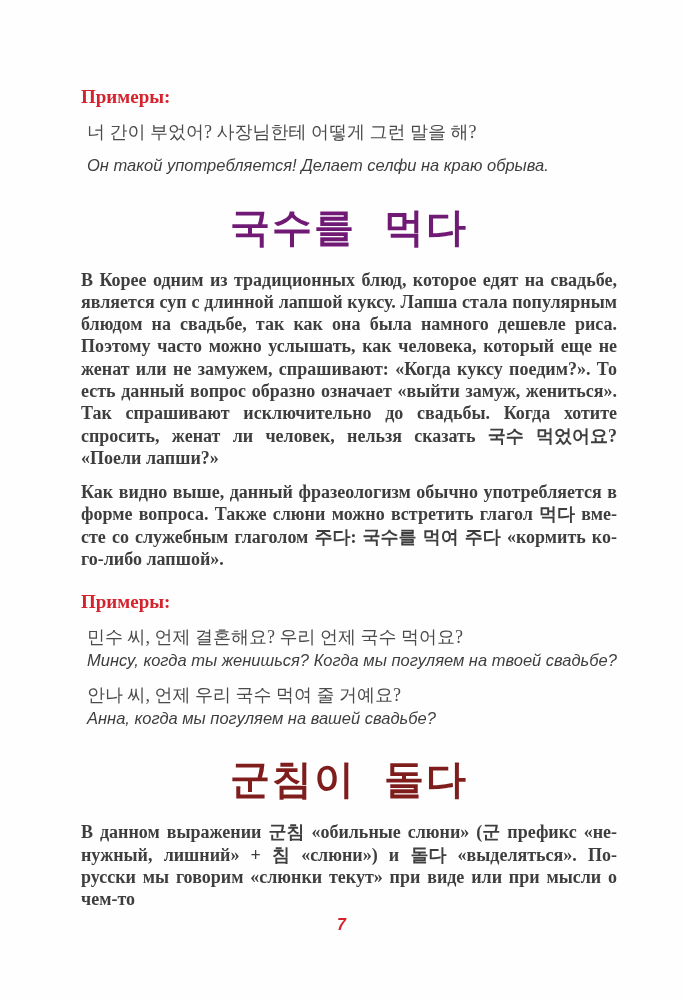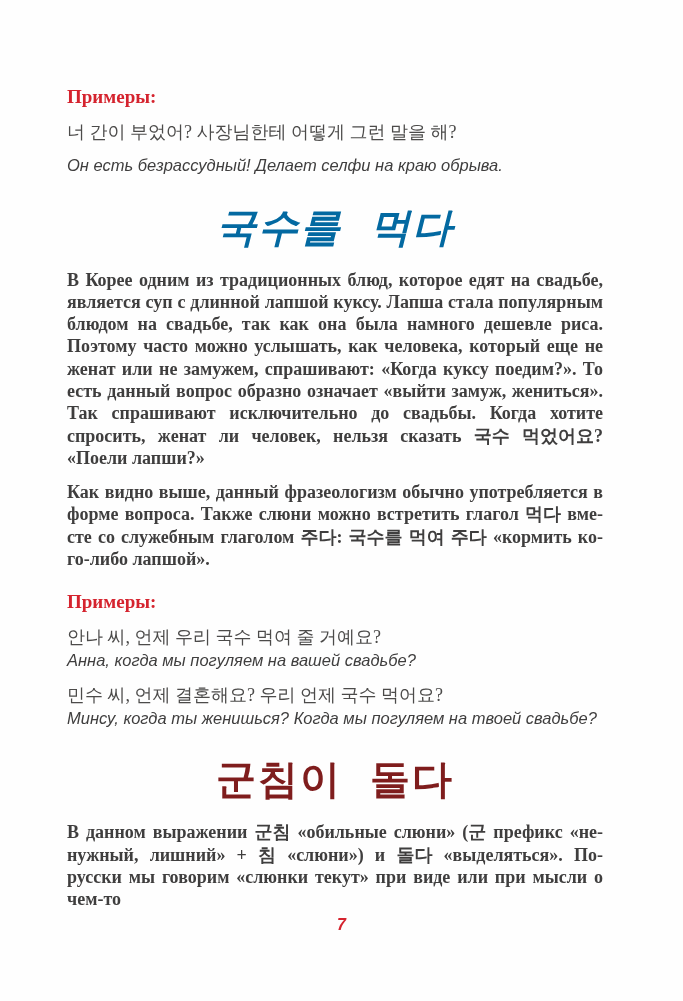--- a/index.html
+++ b/index.html
@@ -12,36 +12,36 @@
     width: 683px;
     height: 1001px;
     background: #fefefe;
     overflow: hidden;
     box-sizing: border-box;
     font-family: "Liberation Serif", "DejaVu Serif", serif;
   }
   .content {
     position: absolute;
     top: 86px;
-    left: 67px;
+    left: 81px;
     width: 536px;
   }
   .examples-heading {
     font-family: "Liberation Serif", "DejaVu Serif", serif;
     font-weight: bold;
     font-size: 19px;
     line-height: 21px;
     color: #d5232e;
     margin: 0 0 13px 0;
   }
   .examples-heading.second {
     margin-top: 21px;
   }
   .example-pair {
-    margin: 0 0 11px 0;
+    margin: 0 0 11px 6px;
   }
   .korean-line {
     font-family: "Liberation Serif", "DejaVu Serif", serif;
     font-size: 18px;
     line-height: 24px;
     color: #4c4b4a;
     margin: 0 0 1px 0;
   }
   .russian-line {
     font-family: "Liberation Sans", "DejaVu Sans", sans-serif;
@@ -54,21 +54,21 @@
   .idiom-title {
     text-align: center;
     font-family: "Liberation Serif", "DejaVu Serif", serif;
     font-weight: bold;
     font-size: 40px;
     line-height: 48px;
     letter-spacing: 2px;
     word-spacing: 16px;
     margin: 27px 0 17px 0;
   }
-  .idiom-title.magenta { color: #0369a1; font-style: italic; }
+  .idiom-title.magenta { color: #701a75; }
   .idiom-title.orange  { color: #7f1d1d; }
   .body-paragraph {
     font-family: "Liberation Serif", "DejaVu Serif", serif;
     font-size: 18px;
     line-height: 22.3px;
     color: #3f3e3e;
     text-align: justify;
     hyphens: manual;
     -webkit-hyphens: manual;
     margin: 0 0 12px 0;
@@ -93,39 +93,39 @@
 <main class="page">
   <div class="content">
 
     <h3 class="examples-heading">Примеры:</h3>
 
     <div class="example-pair">
       <p class="korean-line">너 간이 부었어? 사장님한테 어떻게 그런 말을 해?</p>
     </div>
 
     <div class="example-pair">
-      <p class="russian-line">Он есть безрассудный! Делает селфи на краю обрыва.</p>
+      <p class="russian-line">Он такой употребляется! Делает селфи на краю обрыва.</p>
     </div>
 
     <h1 class="idiom-title magenta">국수를 먹다</h1>
 
     <p class="body-paragraph">В Корее одним из традиционных блюд, которое едят на свадь­бе, является суп с длинной лапшой куксу. Лапша стала попу­лярным блюдом на свадьбе, так как она была намного дешевле риса. Поэтому часто можно услышать, как человека, который еще не женат или не замужем, спрашивают: «Когда куксу пое­дим?». То есть данный вопрос образно означает «выйти замуж, жениться». Так спрашивают исключительно до свадьбы. Когда хотите спросить, женат ли человек, нельзя сказать 국수 먹었어요? «Поели лапши?»</p>
 
     <p class="body-paragraph">Как видно выше, данный фразеологизм обычно употребляется в форме вопроса. Также слюни можно встретить глагол 먹다 вме­сте со служебным глаголом 주다: 국수를 먹여 주다 «кормить ко­го-либо лапшой».</p>
 
     <h3 class="examples-heading second">Примеры:</h3>
 
     <div class="example-pair">
-      <p class="korean-line">안나 씨, 언제 우리 국수 먹여 줄 거예요?</p>
-      <p class="russian-line">Анна, когда мы погуляем на вашей свадьбе?</p>
+      <p class="korean-line">민수 씨, 언제 결혼해요? 우리 언제 국수 먹어요?</p>
+      <p class="russian-line">Минсу, когда ты женишься? Когда мы погуляем на твоей свадьбе?</p>
     </div>
 
     <div class="example-pair">
-      <p class="korean-line">민수 씨, 언제 결혼해요? 우리 언제 국수 먹어요?</p>
-      <p class="russian-line">Минсу, когда ты женишься? Когда мы погуляем на твоей свадьбе?</p>
+      <p class="korean-line">안나 씨, 언제 우리 국수 먹여 줄 거예요?</p>
+      <p class="russian-line">Анна, когда мы погуляем на вашей свадьбе?</p>
     </div>
 
     <h1 class="idiom-title orange">군침이 돌다</h1>
 
     <p class="body-paragraph">В данном выражении 군침 «обильные слюни» (군 префикс «не­нужный, лишний» + 침 «слюни») и 돌다 «выделяться». По-русски мы говорим «слюнки текут» при виде или при мысли о чем-то</p>
 
   </div>
 
   <div class="page-number">7</div>
 </main>

